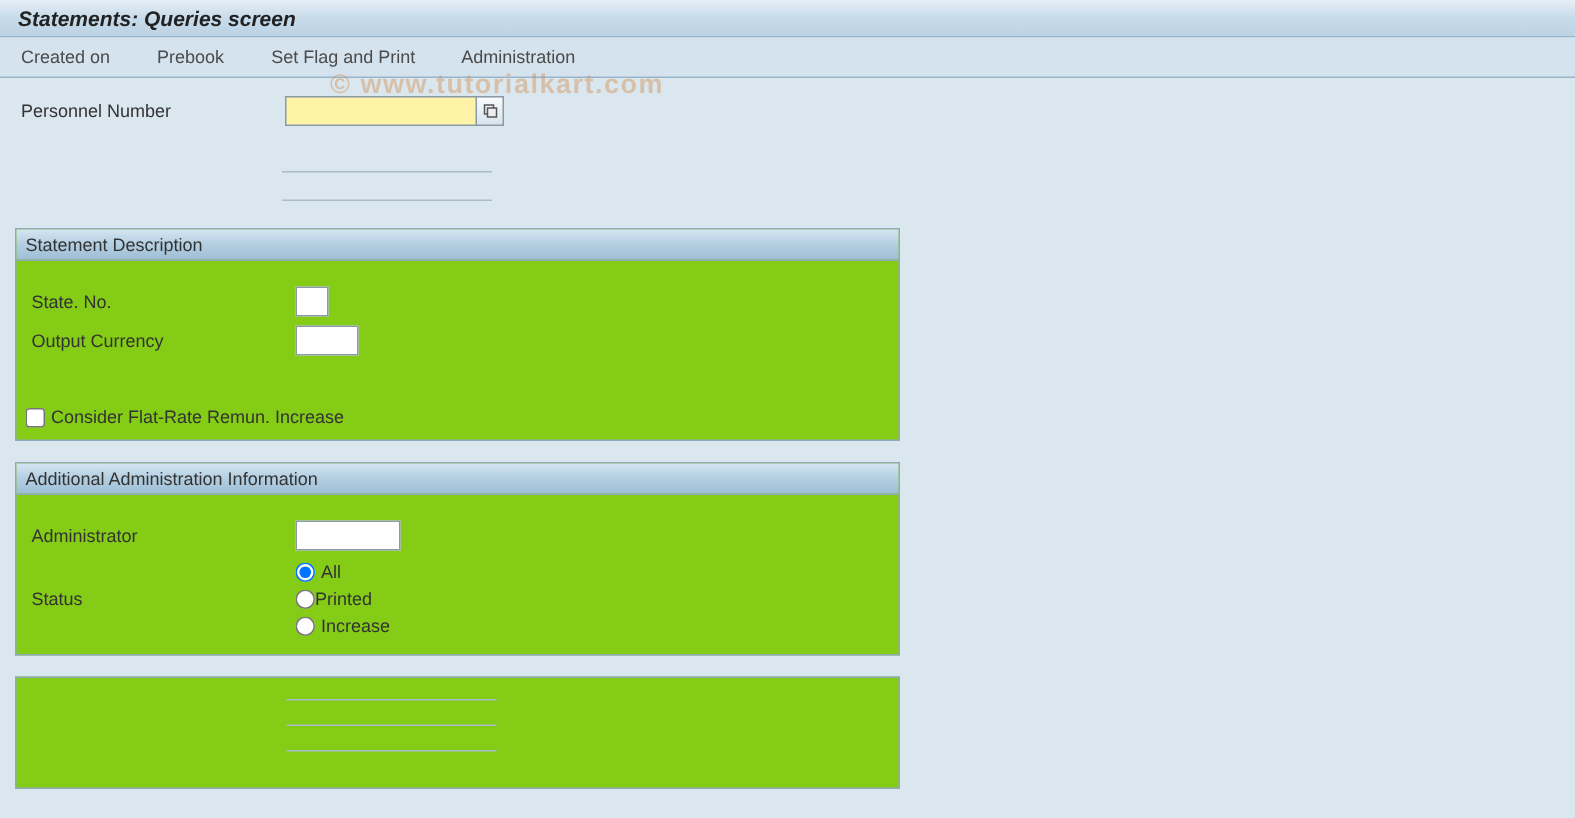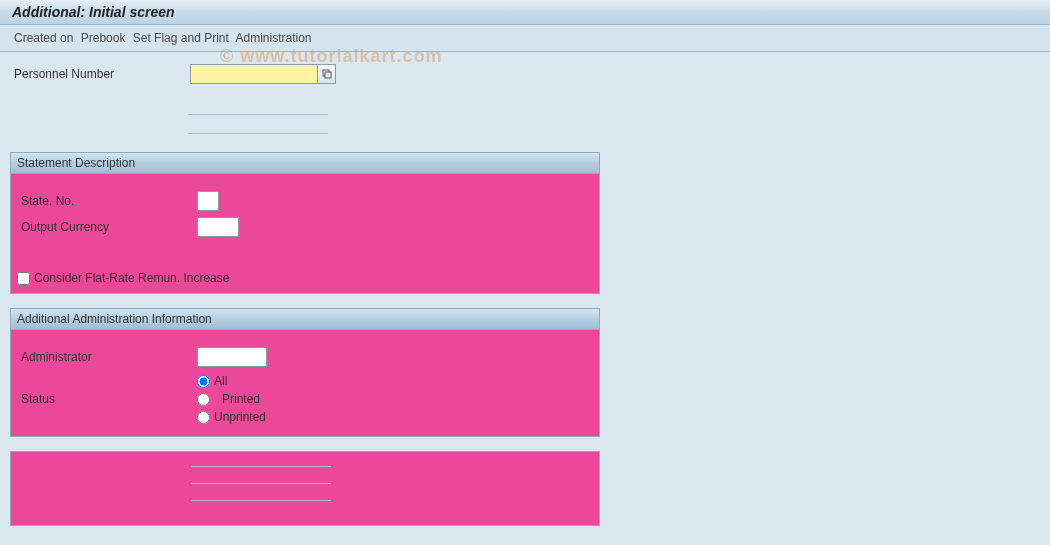--- a/index.html
+++ b/index.html
@@ -26,21 +26,21 @@
   }
 
   
   .menu-bar {
     background: #d4e3ee;
     border-bottom: 1px solid #9ab5c9;
     padding: 6px 14px;
     color: #4b4b4b;
   }
   .menu-bar span {
-    margin-right: 4px;
+    margin-right: 28px;
     cursor: pointer;
   }
 
   
   .content {
     padding: 12px 10px;
   }
 
   .row {
     display: flex;
@@ -79,21 +79,21 @@
     justify-content: center;
     font-size: 10px;
     color: #555;
   }
 
   
   .group {
     width: 590px;
     border: 1px solid #8fa9be;
     margin-top: 14px;
-    background: #ec4899;
+    background: #84cc16;
   }
   .group-title {
     background: linear-gradient(to bottom, #d4e5f2 0%, #b3cee1 50%, #9fbfd6 100%);
     border-bottom: 1px solid #8fa9be;
     padding: 3px 6px;
     font-size: 12px;
     color: #333;
   }
   .group-body {
     padding: 16px 6px 6px 6px;
@@ -149,21 +149,21 @@
     color: rgba(210, 120, 40, 0.35);
     letter-spacing: 1px;
     pointer-events: none;
   }
 
 </style>
 </head>
 <body>
 
 <div class="title-bar">
-  <span>Additional: Initial screen</span>
+  <span>Statements: Queries screen</span>
 </div>
 
 <div class="menu-bar">
   <span>Created on</span>
   <span>Prebook</span>
   <span>Set Flag and Print</span>
   <span>Administration</span>
 </div>
 
 <div class="watermark">© www.tutorialkart.com</div>
@@ -213,27 +213,27 @@
         <div class="label-col">Administrator</div>
         <input class="small-input w70" type="text" value="" style="">
       </div>
       <div class="row" style="align-items:center;">
         <div class="label-col">Status</div>
         <div>
           <div style="display:flex;align-items:center;gap:4px;padding:2px 0;">
             <input type="radio" name="status" checked="" style="">
             <span>All</span>
           </div>
-          <div style="display:flex;align-items:center;gap:12px;padding:2px 0;">
+          <div style="display:flex;align-items:center;gap:0;padding:2px 0;">
             <input type="radio" name="status" style="">
             <span>Printed</span>
           </div>
           <div style="display:flex;align-items:center;gap:4px;padding:2px 0;">
             <input type="radio" name="status" style="">
-            <span>Unprinted</span>
+            <span>Increase</span>
           </div>
         </div>
       </div>
     </div>
   </div>
 
   <div class="group">
     <div class="group-body queries-lines" style="padding-top:14px;padding-bottom:8px;">
       <div class="underline" style="margin-left:174px;"></div>
       <div class="underline" style="margin-left:174px;"></div>

